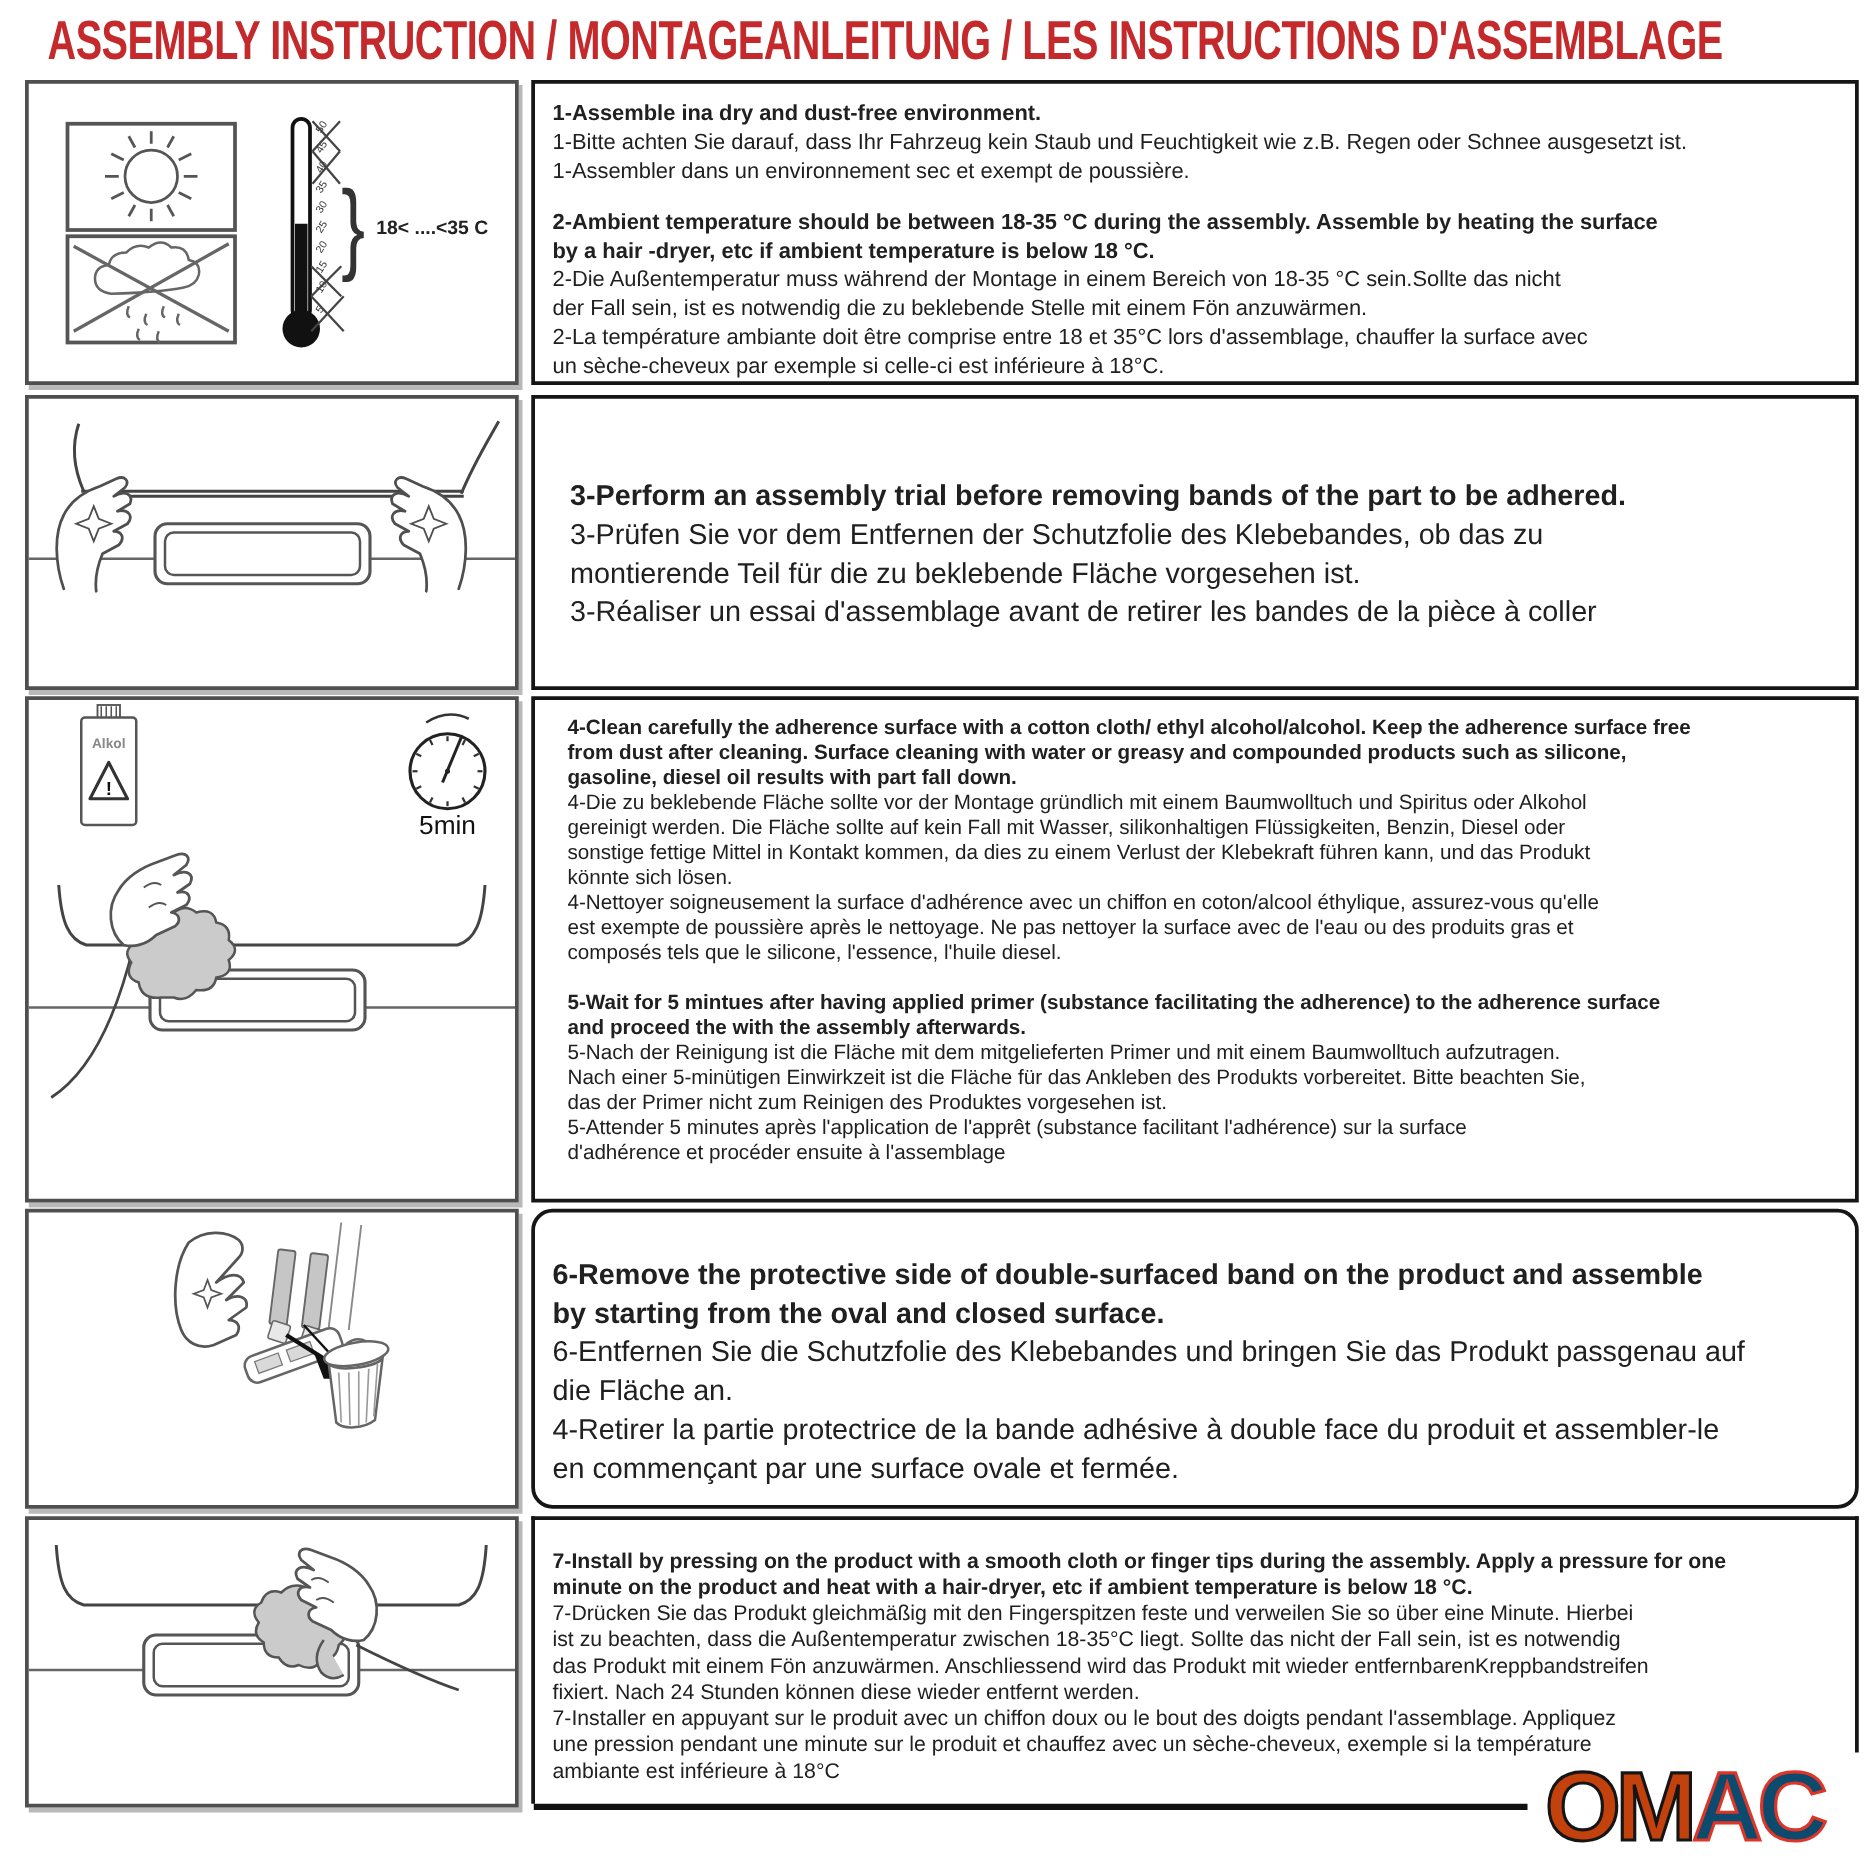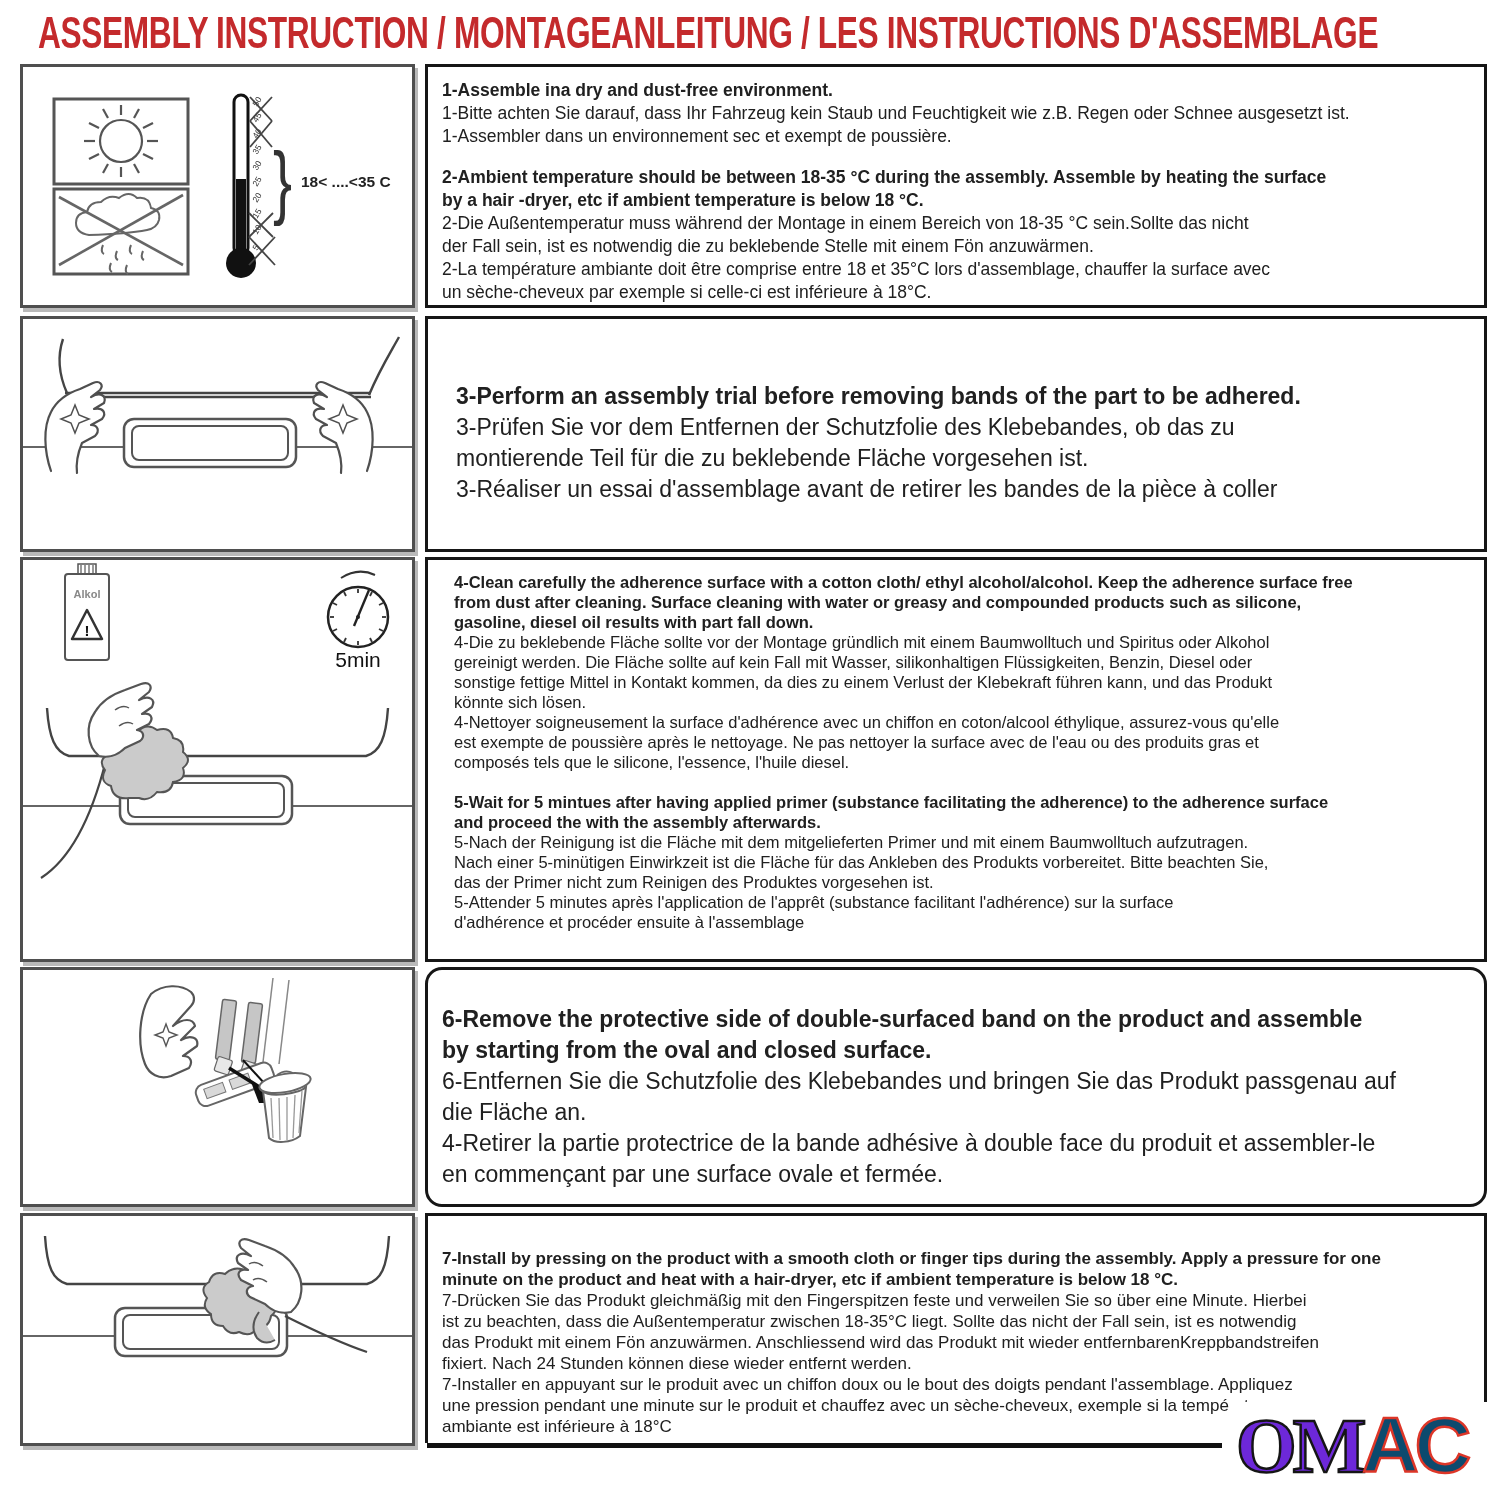--- a/index.html
+++ b/index.html
@@ -15,27 +15,27 @@
   .text-box p{margin:0;white-space:pre-line;}
   .bold{font-weight:bold;}
   .ts1{font-size:17.5px;line-height:23px;}
   .ts1 .gap{margin-top:18px;}
   .ts2{font-size:23px;line-height:31px;}
   .ts3{font-size:16.5px;line-height:20px;padding-left:26px;}
   .ts3 .gap{margin-top:20px;}
   .ts5{font-size:17px;line-height:21px;}
   .pad-big{padding-top:62px;padding-left:28px;}
   .pad-mid{padding-top:34px;border-radius:17px;}
-  .pad-sm{padding-top:32px;}
+  .pad-sm{padding-top:22px;}
   .r5-text{border-bottom:none;}
   .bottom-rule{position:absolute;left:427px;top:1443px;width:795px;height:5px;background:#111;}
   .logo{position:absolute;left:1230px;top:1402px;width:262px;height:88px;background:#fff;
         font-size:78px;font-weight:bold;line-height:86px;letter-spacing:-4px;
         -webkit-text-stroke:2.5px currentColor;text-align:left;padding-left:6px;}
-  .logo .lk{color:#6d28d9;font-family:Liberation Serif, serif;-webkit-text-stroke:2.5px #151515;}
+  .logo .lk{color:#c2410c;-webkit-text-stroke:2.5px #151515;}
   .logo .lr{color:#0c4a6e;-webkit-text-stroke:2.5px #dd3628;}
   svg text{font-family:"Liberation Sans", sans-serif;}
 </style>
 </head>
 <body>
 
 <div class="page">
 
   <h1 class="title">ASSEMBLY INSTRUCTION / MONTAGEANLEITUNG / LES INSTRUCTIONS D'ASSEMBLAGE</h1>
 

